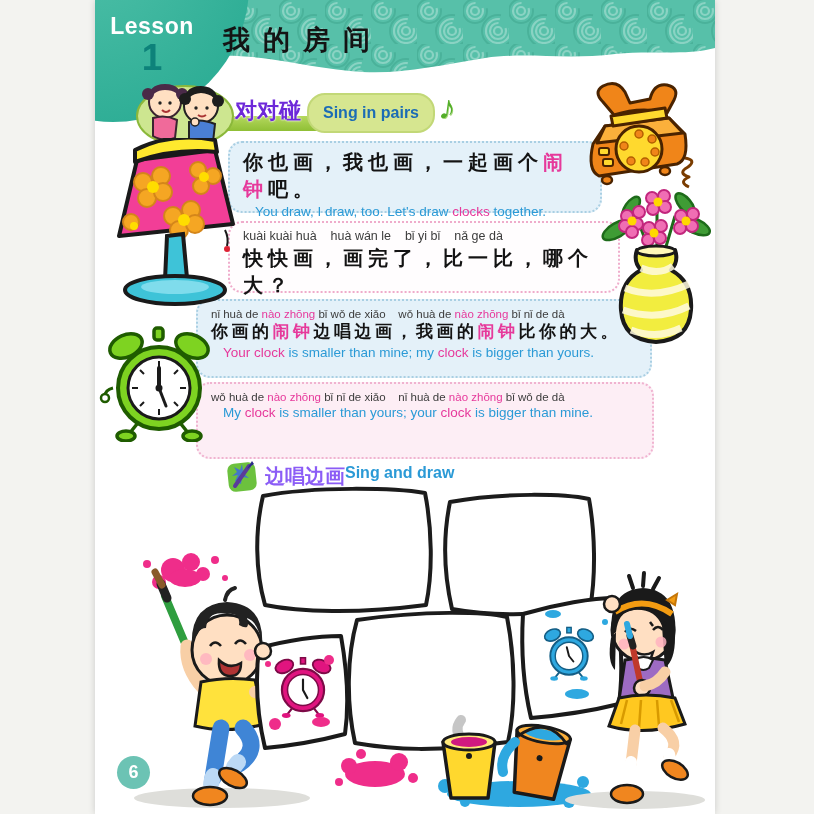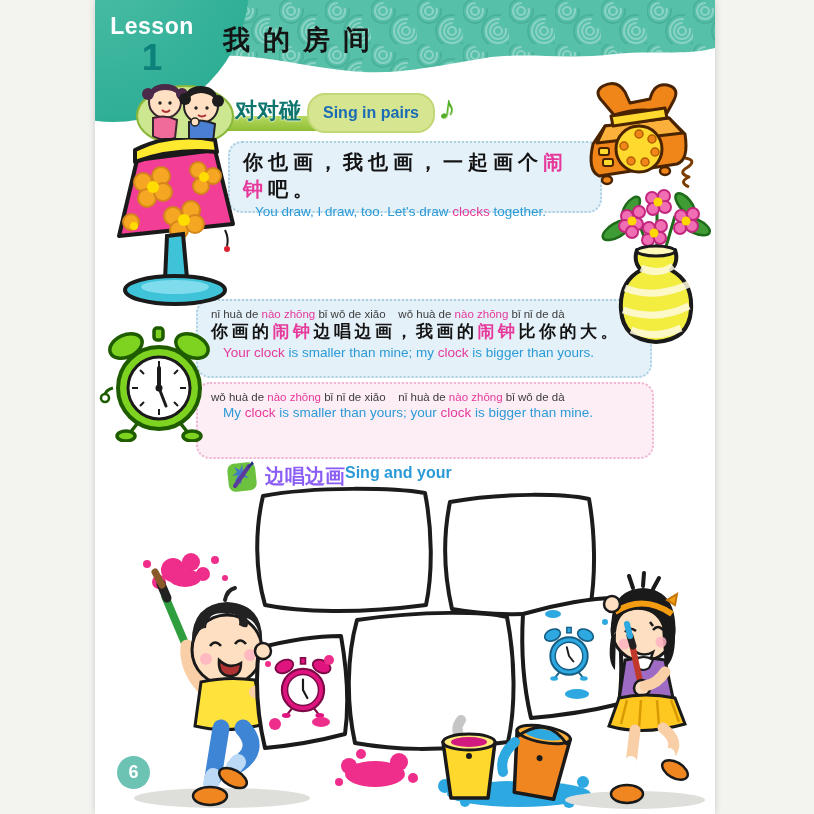--- a/index.html
+++ b/index.html
@@ -23,21 +23,21 @@
   .lesson-word{left:6px;top:13px;width:102px;text-align:center;color:#fff;
     font-size:23px;font-weight:bold;z-index:3;letter-spacing:.5px;}
   .lesson-num{left:6px;top:37px;width:102px;text-align:center;color:#0d827a;
     font-size:37px;font-weight:bold;z-index:3;}
   .page-title{left:128px;top:22px;z-index:3;color:#141414;font-size:27px;font-weight:bold;
     letter-spacing:13px;font-family:"Liberation Serif","DejaVu Serif",serif;}
   
   .swoosh{left:58px;top:116px;width:262px;height:15px;border-radius:8px;
     background:linear-gradient(#b5d85e,#8fbf35);z-index:3;}
   .kids-svg{left:40px;top:72px;z-index:4;}
-  .pairs-label{left:140px;top:96px;z-index:5;font-size:22px;font-weight:bold;color:#0f766e;
+  .pairs-label{left:140px;top:96px;z-index:5;font-size:22px;font-weight:bold;color:#6d28d9;
     text-shadow:0 0 2px #fff,0 0 2px #fff;}
   .pairs-pill{left:212px;top:93px;width:124px;height:36px;border-radius:18px;z-index:4;
     background:#d6e690;border:2px solid #c2d877;display:flex;align-items:center;justify-content:center;}
   .pairs-pill span{color:#1b6cb5;font-weight:bold;font-size:16px;}
   .music-note{left:344px;top:88px;z-index:4;font-size:34px;color:#53ae2a;font-weight:bold;
     text-shadow:1px 1px 0 #a8d97c;transform:rotate(8deg);}
   
   .verse{z-index:3;border-radius:14px;padding:6px 11px 5px 13px;box-sizing:border-box;}
   .verse .pinyin{font-size:12.5px;color:#3c3c3c;white-space:pre-wrap;line-height:1.25;}
   .verse .hanzi{font-size:20px;color:#141414;letter-spacing:5px;white-space:pre-wrap;line-height:1.35;
@@ -121,20 +121,25 @@
   <div class="abs pairs-label">对对碰</div>
   <div class="abs pairs-pill">
     <span>Sing in pairs</span>
   </div>
   <div class="abs music-note">♪</div>
 
   <div class="abs verse bg-blue v1">
     <div class="hanzi"><span>你也画，我也画，一起画个</span><span class="hl">闹钟</span><span>吧。</span></div>
     <div class="english"><span>You draw, I draw, too. Let's draw </span><span class="hl">clocks</span><span> together.</span></div>
   </div>
+  <div class="abs verse bg-white v2">
+    <div class="pinyin"><span>kuài kuài huà    huà wán le    bǐ yi bǐ    nǎ ge dà</span></div>
+    <div class="hanzi"><span>快快画，画完了，比一比，哪个大？</span></div>
+    <div class="english"><span>Draw it fast. It is finished. Let's compare, which one is bigger?</span></div>
+  </div>
   <div class="abs verse bg-blue v3">
     <div class="pinyin"><span>nǐ huà de </span><span class="hl">nào zhōng</span><span> bǐ wǒ de xiǎo    wǒ huà de </span><span class="hl">nào zhōng</span><span> bǐ nǐ de dà</span></div>
     <div class="hanzi"><span>你画的</span><span class="hl">闹钟</span><span>边唱边画，我画的</span><span class="hl">闹钟</span><span>比你的大。</span></div>
     <div class="english"><span class="hl">Your clock</span><span> is smaller than mine; my </span><span class="hl">clock</span><span> is bigger than yours.</span></div>
   </div>
   <div class="abs verse bg-pink v4">
     <div class="pinyin"><span>wǒ huà de </span><span class="hl">nào zhōng</span><span> bǐ nǐ de xiǎo    nǐ huà de </span><span class="hl">nào zhōng</span><span> bǐ wǒ de dà</span></div>
     <div class="english"><span>My </span><span class="hl">clock</span><span> is smaller than yours; your </span><span class="hl">clock</span><span> is bigger than mine.</span></div>
   </div>
 
@@ -261,21 +266,21 @@
     </g>
   </svg>
 
   <svg class="abs draw-icon" width="36" height="36" viewBox="0 0 36 36">
     <rect x="3" y="6" width="28" height="28" rx="7" fill="#6cc13e" transform="rotate(-6 17 20)"></rect>
     <polygon points="10,24 13,18 7,19 12,15 9,10 15,13 17,7 18,14 24,12 19,17 24,21 17,20 16,27" fill="#3f6fd8" opacity="0.9"></polygon>
     <path d="M10,29 L24,9" stroke="#5a3a9a" stroke-width="4" stroke-linecap="round"></path>
     <path d="M22,12 L27,4 L29,7 Z" fill="#2a2a8a"></path>
   </svg>
   <div class="abs draw-label">边唱边画</div>
-  <div class="abs draw-sub">Sing and your</div>
+  <div class="abs draw-sub">Sing and draw</div>
 
   <svg class="abs boxes-svg" width="620" height="290" viewBox="0 0 620 290">
     <g fill="#ffffff" stroke="#1c1c1c" stroke-width="4" stroke-linecap="round" stroke-linejoin="round">
       <path d="M168,16 C220,6 300,8 330,13 C337,48 338,92 331,125 C262,134 204,132 170,125 C160,90 160,50 168,16 Z"></path>
       <path d="M355,22 C410,12 470,14 494,19 C500,52 501,96 495,128 C436,137 390,135 357,129 C349,94 348,56 355,22 Z"></path>
       <path d="M262,140 C330,130 390,132 412,137 C420,178 421,226 413,262 C340,272 300,270 260,263 C251,222 252,176 262,140 Z"></path>
     </g>
   </svg>
 
   <svg class="abs illu" style="left:12px;top:552px;" width="248" height="262" viewBox="0 0 248 262">

